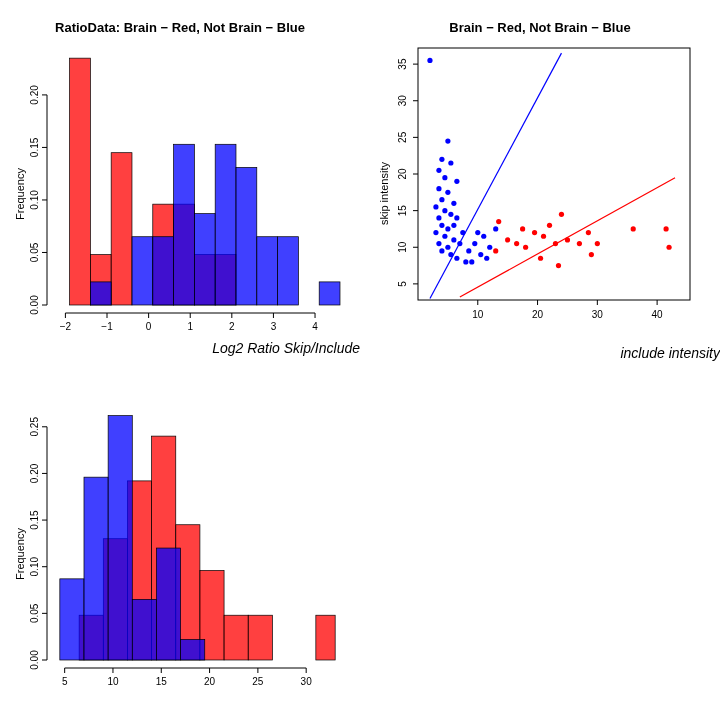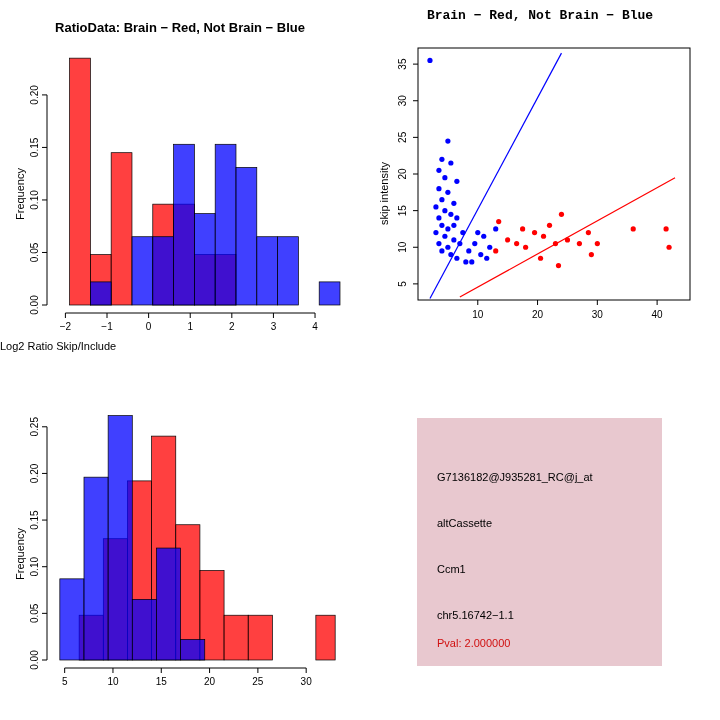--- a/index.html
+++ b/index.html
@@ -1,20 +1,20 @@
 <!DOCTYPE html>
 <html><head>
 <meta charset="utf-8">
 <style>
   html,body{margin:0;padding:0;background:#ffffff;}
   body{width:720px;height:720px;font-family:"Liberation Sans",sans-serif;color:#000;}
   #root{position:relative;width:720px;height:720px;}
   .panel{position:absolute;}
   .ttl{font-size:13px;font-weight:bold;text-align:center;white-space:nowrap;}
-  .axlab{font-size:11px;text-align:left;white-space:nowrap;}
+  .axlab{font-size:14px;text-align:right;white-space:nowrap;font-style:italic;}
   svg{display:block;}
   .vlabel{font-size:11px;position:absolute;transform:rotate(-90deg);transform-origin:left top;white-space:nowrap;}
   .infobox{background:#e8c8cf;}
   .infoline{font-size:11px;position:absolute;white-space:nowrap;}
   .pval{color:#d01010;}
 </style>
 </head>
 <body>
 
 <div id="root">
@@ -64,22 +64,23 @@
         <line x1="231.82481751824818" y1="313" x2="231.82481751824818" y2="318" stroke="#000" stroke-width="1"></line>
         <text x="231.82481751824818" y="330" font-size="10" font-family="Liberation Sans, sans-serif" fill="#000" text-anchor="middle">2</text>
         <line x1="273.4306569343066" y1="313" x2="273.4306569343066" y2="318" stroke="#000" stroke-width="1"></line>
         <text x="273.4306569343066" y="330" font-size="10" font-family="Liberation Sans, sans-serif" fill="#000" text-anchor="middle">3</text>
         <line x1="315.036496350365" y1="313" x2="315.036496350365" y2="318" stroke="#000" stroke-width="1"></line>
         <text x="315.036496350365" y="330" font-size="10" font-family="Liberation Sans, sans-serif" fill="#000" text-anchor="middle">4</text>
       </svg>
   </div>
 
   <div class="panel" style="left:360px;top:0;width:360px;height:360px;">
-    <div class="ttl" style="position:absolute;left:0;top:8px;width:360px;font-family:Liberation Mono, monospace;">Brain − Red, Not Brain − Blue</div>
+    <div class="ttl" style="position:absolute;left:0;top:20px;width:360px;">Brain − Red, Not Brain − Blue</div>
     <div class="vlabel" style="left:18px;top:225px;">skip intensity</div>
+    <div class="axlab" style="position:absolute;left:0;top:345px;width:360px;">include intensity</div>
     <svg id="svg-scatter" width="360" height="360">
         <rect x="58" y="48" width="272" height="252" fill="none" stroke="#000" stroke-width="1"></rect>
         <defs>
           <clipPath id="clipsc">
             <rect x="58" y="48" width="272" height="252"></rect>
           </clipPath>
         </defs>
         <g clip-path="url(#clipsc)">
           <line x1="69.95604395604396" y1="298.5348837209302" x2="201.47252747252747" y2="53.127906976744185" stroke="#0000ff" stroke-width="1.2"></line>
           <line x1="99.84615384615384" y1="297.06976744186045" x2="315.05494505494505" y2="177.66279069767444" stroke="#ff0000" stroke-width="1.2"></line>
@@ -209,21 +210,14 @@
         <text x="161.27118644067798" y="325" font-size="10" font-family="Liberation Sans, sans-serif" fill="#000" text-anchor="middle">15</text>
         <line x1="209.57627118644066" y1="308" x2="209.57627118644066" y2="313" stroke="#000" stroke-width="1"></line>
         <text x="209.57627118644066" y="325" font-size="10" font-family="Liberation Sans, sans-serif" fill="#000" text-anchor="middle">20</text>
         <line x1="257.8813559322034" y1="308" x2="257.8813559322034" y2="313" stroke="#000" stroke-width="1"></line>
         <text x="257.8813559322034" y="325" font-size="10" font-family="Liberation Sans, sans-serif" fill="#000" text-anchor="middle">25</text>
         <line x1="306.18644067796606" y1="308" x2="306.18644067796606" y2="313" stroke="#000" stroke-width="1"></line>
         <text x="306.18644067796606" y="325" font-size="10" font-family="Liberation Sans, sans-serif" fill="#000" text-anchor="middle">30</text>
       </svg>
   </div>
 
-  <div class="panel infobox" style="left:417px;top:418px;width:245px;height:248px;">
-    <div class="infoline" style="left:20px;top:53px;">G7136182@J935281_RC@j_at</div>
-    <div class="infoline" style="left:20px;top:99px;">altCassette</div>
-    <div class="infoline" style="left:20px;top:145px;">Ccm1</div>
-    <div class="infoline" style="left:20px;top:191px;">chr5.16742−1.1</div>
-    <div class="infoline pval" style="left:20px;top:219px;">Pval: 2.000000</div>
-  </div>
 
 </div>
 
 </body></html>

